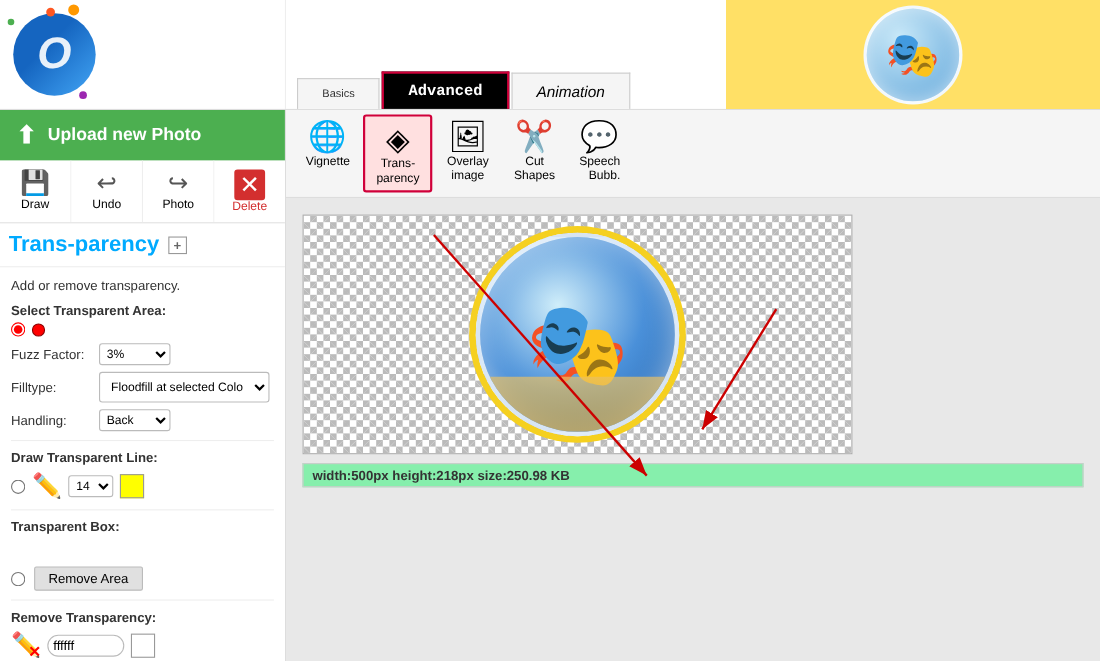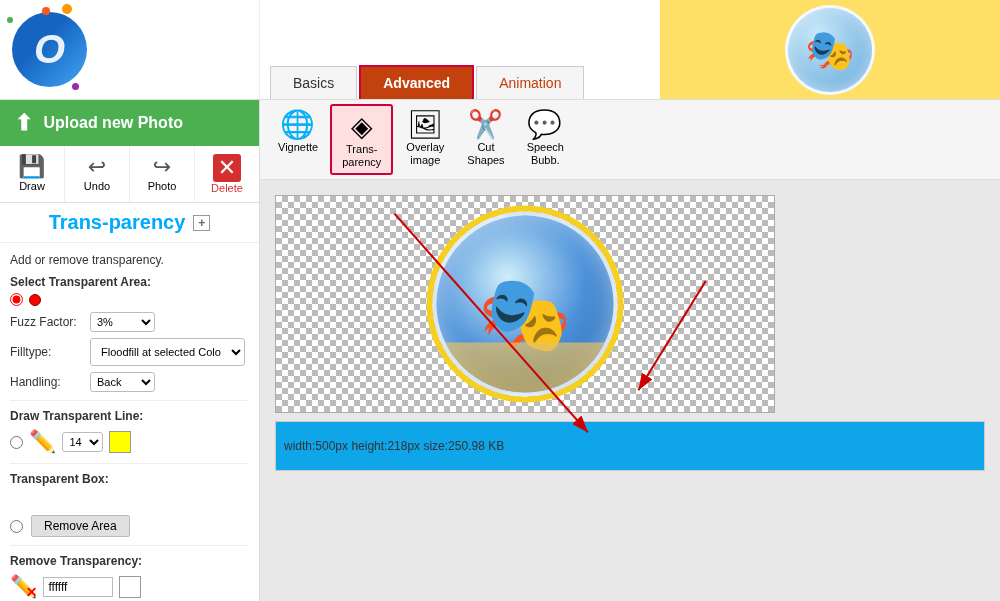--- a/index.html
+++ b/index.html
@@ -1,19 +1,19 @@
 <!DOCTYPE html>
 <html><head>
   <meta charset="utf-8">
   <style>
     * { box-sizing: border-box; margin: 0; padding: 0; }
     body { font-family: Arial, sans-serif; font-size: 12px; background: #f0f0f0; width: 1000px; height: 601px; overflow: hidden; display: flex; flex-direction: column; }
     select { border: 1px solid #bbb; border-radius: 3px; padding: 2px 4px; font-size: 11px; background: white; cursor: pointer; }
 
-    select, input { font-family: Arial, sans-serif; }
+    select, input { font-family: Arial, sans-serif; border-radius: 10px; }
   </style>
 </head>
 <body>
 
 <div style="display:flex; flex-direction:column; height:601px; width:1000px;">
 
   <div style="display:flex; height:100px; background:white; border-bottom:1px solid #ddd; position:relative;">
 
     <div style="width:260px; display:flex; align-items:center; padding:8px 12px; border-right:1px solid #eee;">
 
@@ -31,27 +31,27 @@
 
     <div style="flex:1; display:flex; flex-direction:column; position:relative; overflow:hidden;">
 
       <div style="position:absolute; top:0; right:0; width:340px; height:100px; background:#ffe066; display:flex; align-items:center; justify-content:center; overflow:hidden;">
         <div style="width:90px; height:90px; border-radius:50%; background:radial-gradient(circle at 35% 30%, #c8e8f8, #5ba3d9); display:flex; align-items:center; justify-content:center; font-size:40px; border:3px solid rgba(255,255,255,0.9); box-shadow:inset 0 0 15px rgba(255,255,255,0.6);">
           🎭
         </div>
       </div>
 
       <div style="margin-top:auto; display:flex; align-items:flex-end; padding-left:10px; padding-bottom:0;">
-        <div style="padding:8px 22px; background:#f5f5f5; border:1px solid #ccc; border-bottom:none; cursor:pointer; font-size:14px; color:#333;">
+        <div style="padding:8px 22px; background:#f5f5f5; border:1px solid #ccc; border-bottom:none; cursor:pointer; font-size:10px; color:#333;">
           <span>Basics</span>
         </div>
-        <div style="padding:8px 22px; background:#c2410c; border:2px solid #d0003a; border-bottom:none; cursor:pointer; font-size:14px; color:white; font-weight:bold; margin: 0 2px;">
+        <div style="padding:8px 22px; background:#000000; border:2px solid #d0003a; border-bottom:none; cursor:pointer; font-size:14px; color:white; font-weight:bold; margin: 0 2px; font-family: Liberation Mono, monospace;">
           <span>Advanced</span>
         </div>
-        <div style="padding:8px 22px; background:#f5f5f5; border:1px solid #ccc; border-bottom:none; cursor:pointer; font-size:14px; color:#c2410c;">
+        <div style="padding:8px 22px; background:#f5f5f5; border:1px solid #ccc; border-bottom:none; cursor:pointer; font-size:14px; color:#000000;font-style:italic;">
           <span>Animation</span>
         </div>
       </div>
     </div>
   </div>
 
   <div style="display:flex; flex:1; overflow:hidden;">
 
     <div style="width:260px; background:white; border-right:1px solid #ddd; display:flex; flex-direction:column; overflow-y:auto; flex-shrink:0;">
 
@@ -72,21 +72,21 @@
         <button style="flex:1; display:flex; flex-direction:column; align-items:center; padding:8px 4px; border:none; background:white; cursor:pointer; font-size:11px; border-right:1px solid #eee;">
           <span style="font-size:22px; color:#555;">↪</span>
           <span>Photo</span>
         </button>
         <button style="flex:1; display:flex; flex-direction:column; align-items:center; padding:8px 4px; border:none; background:white; cursor:pointer; font-size:11px; color:#d32f2f;">
           <span style="font-size:22px; background:#d32f2f; color:white; border-radius:3px; padding:1px 5px;">✕</span>
           <span style="color:#d32f2f;">Delete</span>
         </button>
       </div>
 
-      <div style="display:flex; align-items:center; justify-content:center; padding:8px; font-size:20px; color:#00aaff; font-weight:bold; border-bottom:1px solid #eee;">
+      <div style="display:flex; align-items:center; padding:8px; font-size:20px; color:#00aaff; font-weight:bold; border-bottom:1px solid #eee;">
         <span>Trans-parency</span>
         <span style="margin-left:8px; border:1px solid #999; padding:0 4px; cursor:pointer; font-size:12px; color:#666;">+</span>
       </div>
 
       <div style="padding:10px;">
         <div style="font-size:12px; margin-bottom:8px; color:#333;">Add or remove transparency.</div>
 
         <div style="margin-bottom:6px;">
           <div style="font-size:12px; font-weight:bold; color:#333; margin-bottom:4px;">Select Transparent Area:</div>
           <div style="display:flex; align-items:center; gap:6px;">
@@ -171,21 +171,21 @@
         <div style="display:flex; flex-direction:column; align-items:center; padding:4px 10px; cursor:pointer; font-size:11px; min-width:60px;">
           <span style="font-size:28px;">🖼</span>
           <span style="text-align:center; line-height:1.2;">Overlay<br>image</span>
         </div>
         <div style="display:flex; flex-direction:column; align-items:center; padding:4px 10px; cursor:pointer; font-size:11px; min-width:55px;">
           <span style="font-size:28px;">✂️</span>
           <span style="text-align:center; line-height:1.2;">Cut<br>Shapes</span>
         </div>
         <div style="display:flex; flex-direction:column; align-items:center; padding:4px 10px; cursor:pointer; font-size:11px; min-width:55px;">
           <span style="font-size:28px;">💬</span>
-          <span style="text-align:center; line-height:1.2;">Speech<br>Bubb.</span>
+          <span style="text-align:right; line-height:1.2;">Speech<br>Bubb.</span>
         </div>
       </div>
 
       <div style="flex:1; overflow:auto; padding:15px; display:flex; flex-direction:column; gap:8px; position:relative;">
 
         <svg style="position:absolute; top:0; left:0; width:100%; height:100%; pointer-events:none; z-index:10;" viewBox="0 0 740 500">
 
           <defs>
             <marker id="arrowhead1" markerWidth="8" markerHeight="6" refX="8" refY="3" orient="auto">
               <polygon points="0 0, 8 3, 0 6" fill="#cc0000"></polygon>
@@ -213,18 +213,18 @@
             <div style="position:absolute; left:50%; top:50%; transform:translate(-50%,-50%);">
               <div style="width:185px; height:185px; border-radius:50%; background:radial-gradient(circle at 40% 35%, #d0eefa, #4a90d9, #2060aa); display:flex; align-items:center; justify-content:center; font-size:70px; border:4px solid rgba(255,255,255,0.8); box-shadow:inset 0 0 25px rgba(255,255,255,0.5), 0 0 0 6px #f5d020; overflow:hidden; position:relative;">
                 <div style="font-size:75px; line-height:1; margin-top:20px;">🎭</div>
 
                 <div style="position:absolute; bottom:0; left:0; right:0; height:50px; background:linear-gradient(to top, #d4a843, #e8c066); border-radius:0 0 200px 200px; opacity:0.7;"></div>
               </div>
             </div>
           </div>
         </div>
 
-        <div style="font-size:12px; color:#333; background:#0ea5e9; border:1px solid #ccc; padding:17px 8px; display:inline-block;">width:500px  height:218px  size:250.98 KB</div>
+        <div style="font-size:12px; color:#333; background:#86efac; border:1px solid #ccc; padding:3px 8px; display:inline-block;font-weight:bold;">width:500px  height:218px  size:250.98 KB</div>
 
       </div>
     </div>
   </div>
 </div>
 
 </body></html>

